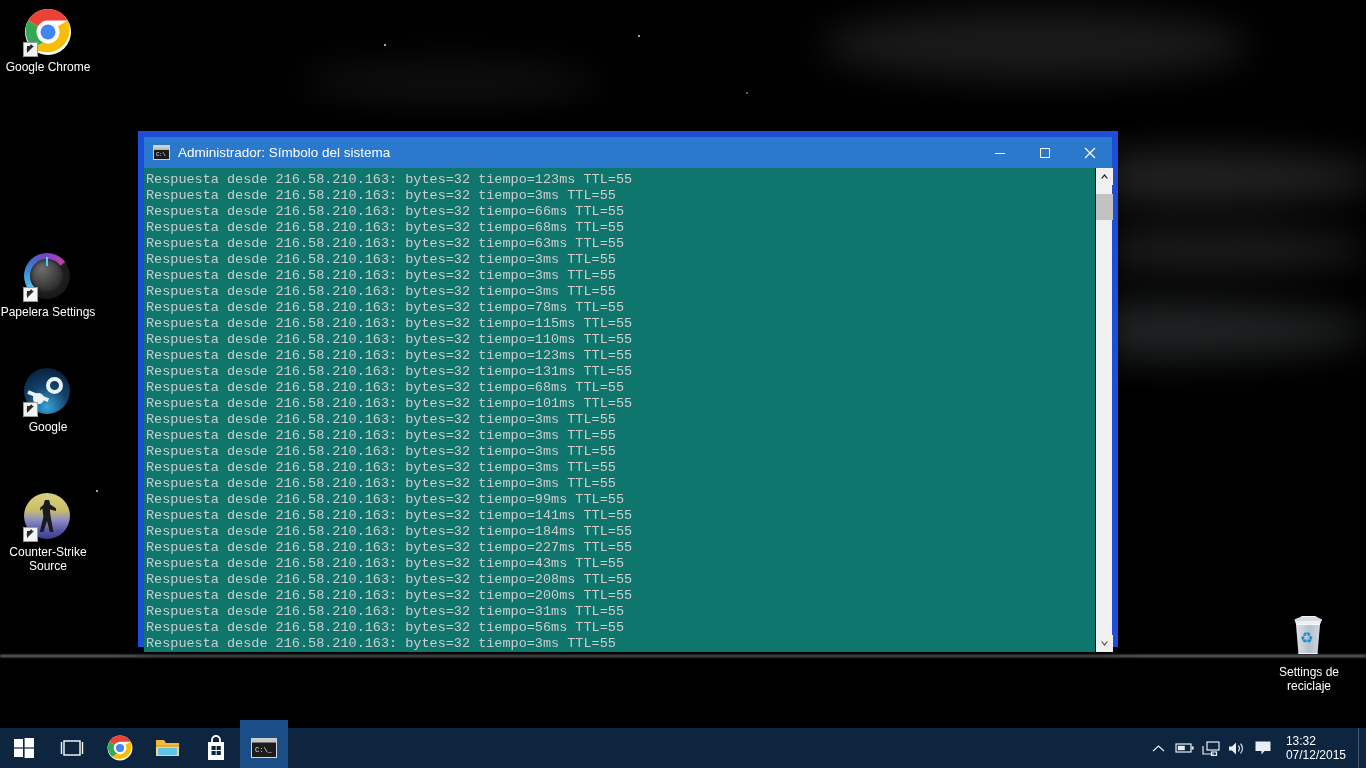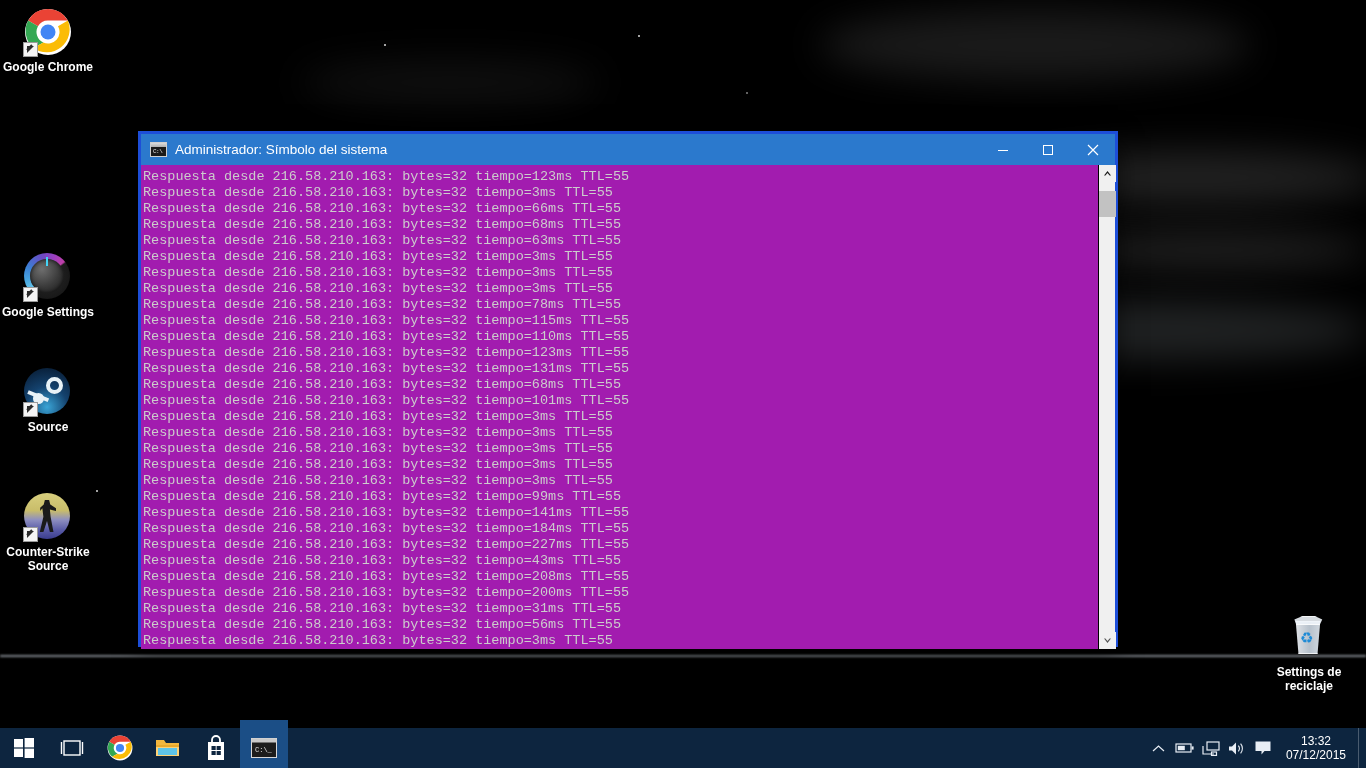--- a/index.html
+++ b/index.html
@@ -51,21 +51,20 @@
   .desk-icon {
     position: absolute; width: 96px;
     display: flex; flex-direction: column; align-items: center;
     text-align: center;
   }
   .desk-icon .glyph { position: relative; width: 48px; height: 48px; margin-bottom: 4px; }
   .desk-icon .label {
     color: #fff; font-size: 12px; line-height: 14px;
     text-shadow: 1px 1px 2px rgba(0,0,0,0.95), 0 0 4px rgba(0,0,0,0.8);
     font-family: "Liberation Sans", sans-serif;
-    font-weight: bold;
   }
   .shortcut-arrow {
     position: absolute; left: -1px; bottom: -1px; width: 15px; height: 15px;
     background: #f4f4f4; border: 1px solid #9a9a9a;
   }
   .shortcut-arrow::after {
     content: ""; position: absolute; left: 3px; top: 3px;
     width: 0; height: 0;
     border-left: 7px solid #2b2b2b; border-bottom: 7px solid transparent;
   }
@@ -113,21 +112,21 @@
     clip-path: polygon(6% 0%, 94% 0%, 84% 100%, 16% 100%); }
   .bin .lid { position:absolute; left:6px; top:3px; width:34px; height:9px;
     background: rgba(238,244,250,0.9); border:1px solid rgba(255,255,255,0.7);
     clip-path: polygon(10% 40%, 34% 0%, 70% 0%, 92% 40%, 84% 100%, 16% 100%); }
   .bin .rec { position:absolute; left:15px; top:17px; color:#1e8bd6; font-size:15px; line-height:15px; }
 
   
   #cmd-window {
     position: absolute; left: 138px; top: 131px; width: 980px; height: 516px;
     box-shadow: 0 6px 22px rgba(0,0,0,0.55);
-    border: 3px solid #1d4ed8;
+    border: 6px solid #1d4ed8;
     background: #000;
   }
   #cmd-titlebar {
     height: 31px; background: #2b79cd; display: flex; align-items: center;
     position: relative;
   }
   #cmd-titlebar .ticon {
     width: 17px; height: 15px; margin-left: 9px; margin-right: 8px; position: relative;
     background: #1a1a1a; border: 1px solid #cfcfcf;
   }
@@ -140,21 +139,21 @@
     font-family:"Liberation Mono", monospace; letter-spacing:-0.5px;
   }
   #cmd-title-text {
     color:#fff; font-size:13.5px; font-family:"Liberation Sans", sans-serif;
     white-space: nowrap;
   }
   .win-btns { position:absolute; right:0; top:0; height:31px; display:flex; }
   .win-btn { width:45px; height:31px; display:flex; align-items:center; justify-content:center; }
   .win-btn svg { display:block; }
   #cmd-body {
-    position: relative; height: 484px; background:#a21caf; display:flex;
+    position: relative; height: 484px; background:#0f766e; display:flex;
   }
   #cmd-text {
     flex: 1; overflow: hidden;
     font-family: "Liberation Mono", "DejaVu Sans Mono", monospace;
     font-size: 13.5px;
     line-height: 16px;
     color: #cccccc;
     padding: 4px 0 0 2px;
     white-space: pre;
   }
@@ -174,21 +173,21 @@
     background: #0d253f;
     display: flex; align-items: center;
   }
   .tb-item { width: 48px; height: 56px; display:flex; align-items:center; justify-content:center; position:relative; }
   .tb-item.active { background: #1b4e86; }
   .tb-item.active::after {
     content:""; position:absolute; left:0; bottom:0; width:48px; height:2px; background:#5ea8e8;
   }
   #tray { margin-left:auto; display:flex; align-items:center; height:40px; }
   .tray-ico { width:26px; height:40px; display:flex; align-items:center; justify-content:center; color:#e8eef5; }
-  #clock { color:#fff; font-size:12px; line-height:14px; text-align:center;
+  #clock { color:#fff; font-size:12px; line-height:14px; text-align:left;
            padding: 0 12px 0 10px; font-family:"Liberation Sans", sans-serif; }
   #show-desktop { width:8px; height:40px; border-left:1px solid rgba(255,255,255,0.25); }
 </style>
 </head>
 <body>
 
 <div id="desktop">
   <div class="cloud" style="left:820px; top:10px; width:430px; height:70px;"></div>
   <div class="cloud" style="left:1000px; top:150px; width:380px; height:55px; background:rgba(255,255,255,0.13);"></div>
   <div class="cloud" style="left:900px; top:300px; width:470px; height:60px; background:rgba(230,240,250,0.14);"></div>
@@ -218,33 +217,33 @@
   <div class="label">Google Chrome</div>
 </div>
 
 <div class="desk-icon" style="left:0px; top:253px;">
   <div class="glyph">
     <div class="knob">
         <div class="needle"></div>
       </div>
     <div class="shortcut-arrow"></div>
   </div>
-  <div class="label">Google Settings</div>
+  <div class="label">Papelera Settings</div>
 </div>
 
 <div class="desk-icon" style="left:0px; top:368px;">
   <div class="glyph">
     <div class="steam-logo">
       <div class="bar"></div>
         <div class="ball"></div>
         <div class="ring"></div>
     </div>
     <div class="shortcut-arrow"></div>
   </div>
-  <div class="label">Source</div>
+  <div class="label">Google</div>
 </div>
 
 <div class="desk-icon" style="left:0px; top:493px;justify-content:flex-end;">
   <div class="glyph">
     <div class="cs-logo">
         <div class="fig"></div>
       </div>
     <div class="shortcut-arrow"></div>
   </div>
   <div class="label">Counter-Strike Source</div>

